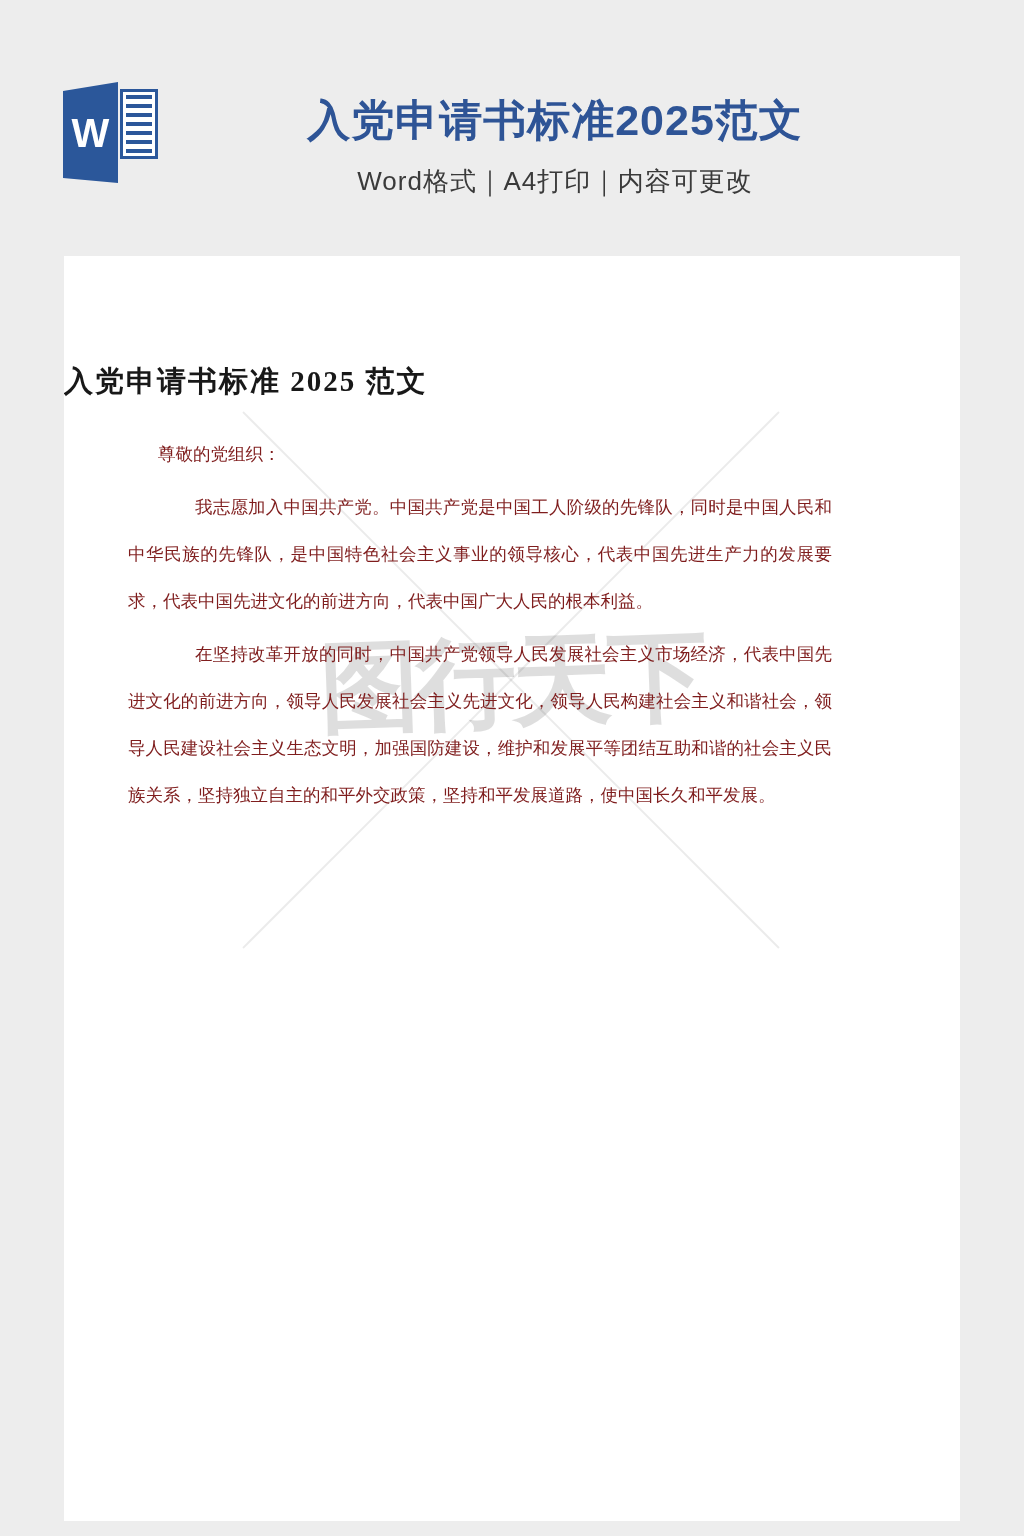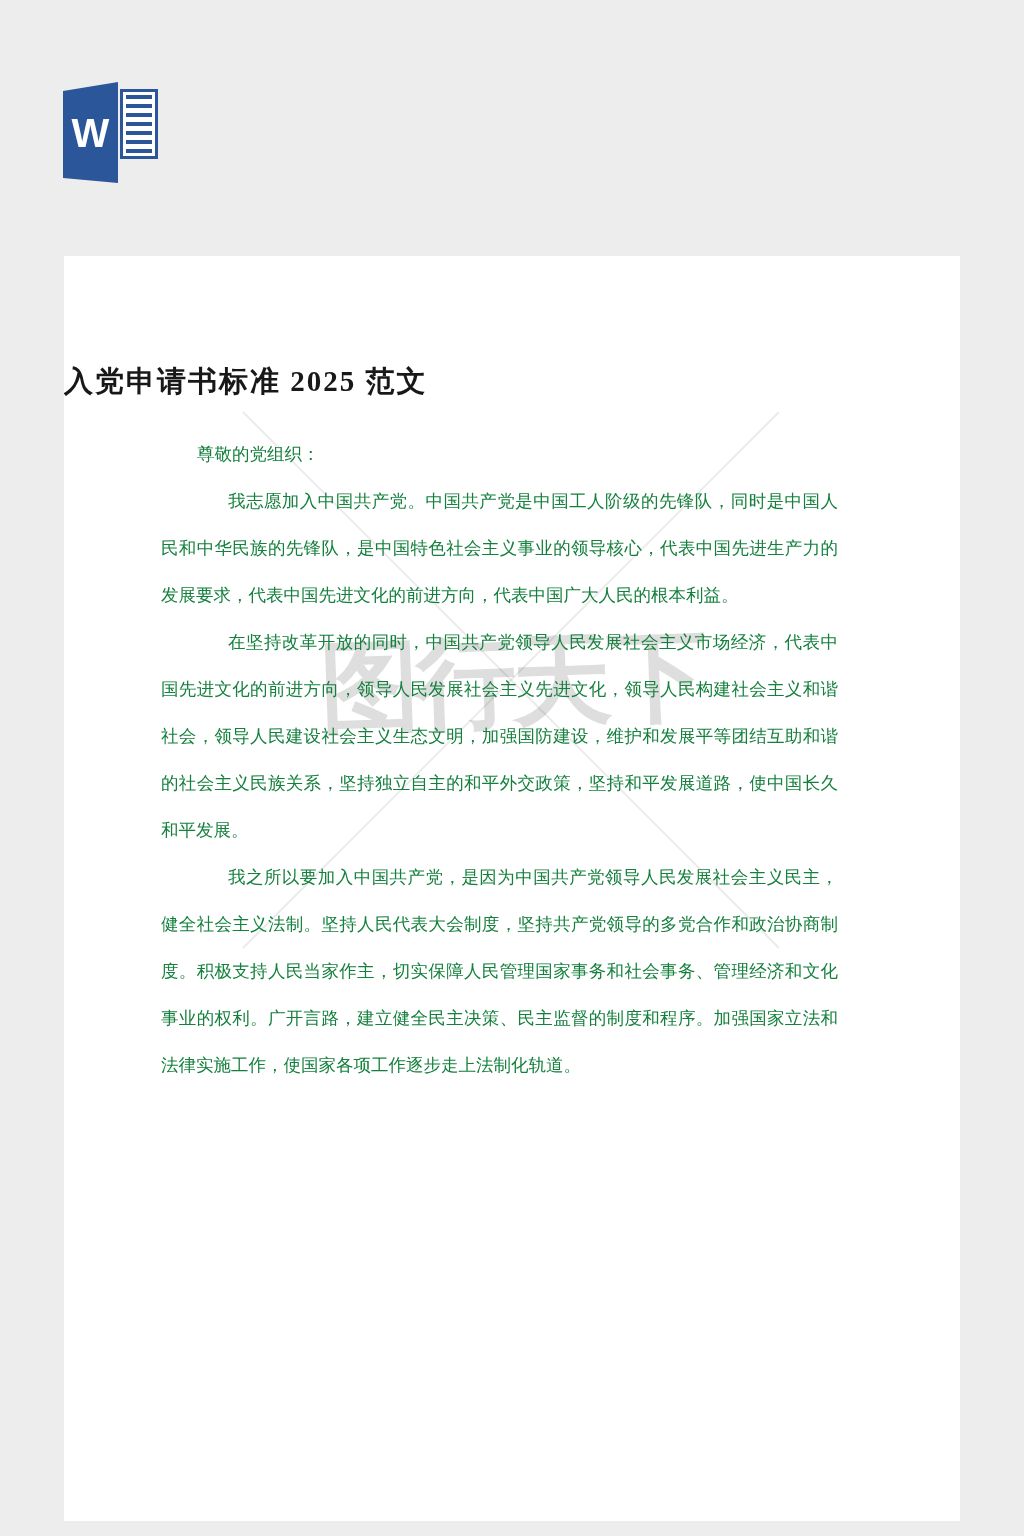--- a/index.html
+++ b/index.html
@@ -73,48 +73,51 @@
   .doc-title {
     position: absolute; left: 0; top: 106px; width: 964px;
     text-align: left;
     font-family: "Liberation Serif", serif;
     font-weight: bold; font-size: 29px; color: #181818;
     letter-spacing: 2px;
   }
 
   .doc-body {
     position: absolute; left: 0; top: 175px; width: 896px;
-    padding-left: 97px; padding-right: 122px;
-    font-size: 17.5px; line-height: 47px; color: #15803d;
+    padding-left: 58px; padding-right: 122px;
+    font-size: 17.5px; line-height: 47px; color: #7f1d1d;
     text-align: justify;
     font-family: "Liberation Sans", sans-serif;
   }
   .salutation { margin-left: 36px; }
-  .doc-body p { text-indent: 67px; margin: 0; }
+  .doc-body p { text-indent: 67px; margin: 6px; }
 </style>
 </head>
 <body>
 
 <div class="header">
   <div class="word-icon">
     <div class="icon-page">
       <div class="icon-page-lines"></div>
     </div>
     <div class="icon-panel">
       <span class="icon-letter">W</span>
     </div>
+  </div>
+  <div class="header-text">
+    <div class="header-title">入党申请书标准2025范文</div>
+    <div class="header-subtitle">Word格式｜A4打印｜内容可更改</div>
   </div>
 </div>
 
 <div class="doc-page">
   <div class="wm-line a"></div>
   <div class="wm-line b"></div>
   <div class="wm-text">图行天下</div>
 
   <div class="doc-title">入党申请书标准 2025 范文</div>
 
   <div class="doc-body">
     <div class="salutation">尊敬的党组织：</div>
     <p>我志愿加入中国共产党。中国共产党是中国工人阶级的先锋队，同时是中国人民和中华民族的先锋队，是中国特色社会主义事业的领导核心，代表中国先进生产力的发展要求，代表中国先进文化的前进方向，代表中国广大人民的根本利益。</p>
     <p>在坚持改革开放的同时，中国共产党领导人民发展社会主义市场经济，代表中国先进文化的前进方向，领导人民发展社会主义先进文化，领导人民构建社会主义和谐社会，领导人民建设社会主义生态文明，加强国防建设，维护和发展平等团结互助和谐的社会主义民族关系，坚持独立自主的和平外交政策，坚持和平发展道路，使中国长久和平发展。</p>
-    <p>我之所以要加入中国共产党，是因为中国共产党领导人民发展社会主义民主，健全社会主义法制。坚持人民代表大会制度，坚持共产党领导的多党合作和政治协商制度。积极支持人民当家作主，切实保障人民管理国家事务和社会事务、管理经济和文化事业的权利。广开言路，建立健全民主决策、民主监督的制度和程序。加强国家立法和法律实施工作，使国家各项工作逐步走上法制化轨道。</p>
   </div>
 </div>
 
 </body></html>

